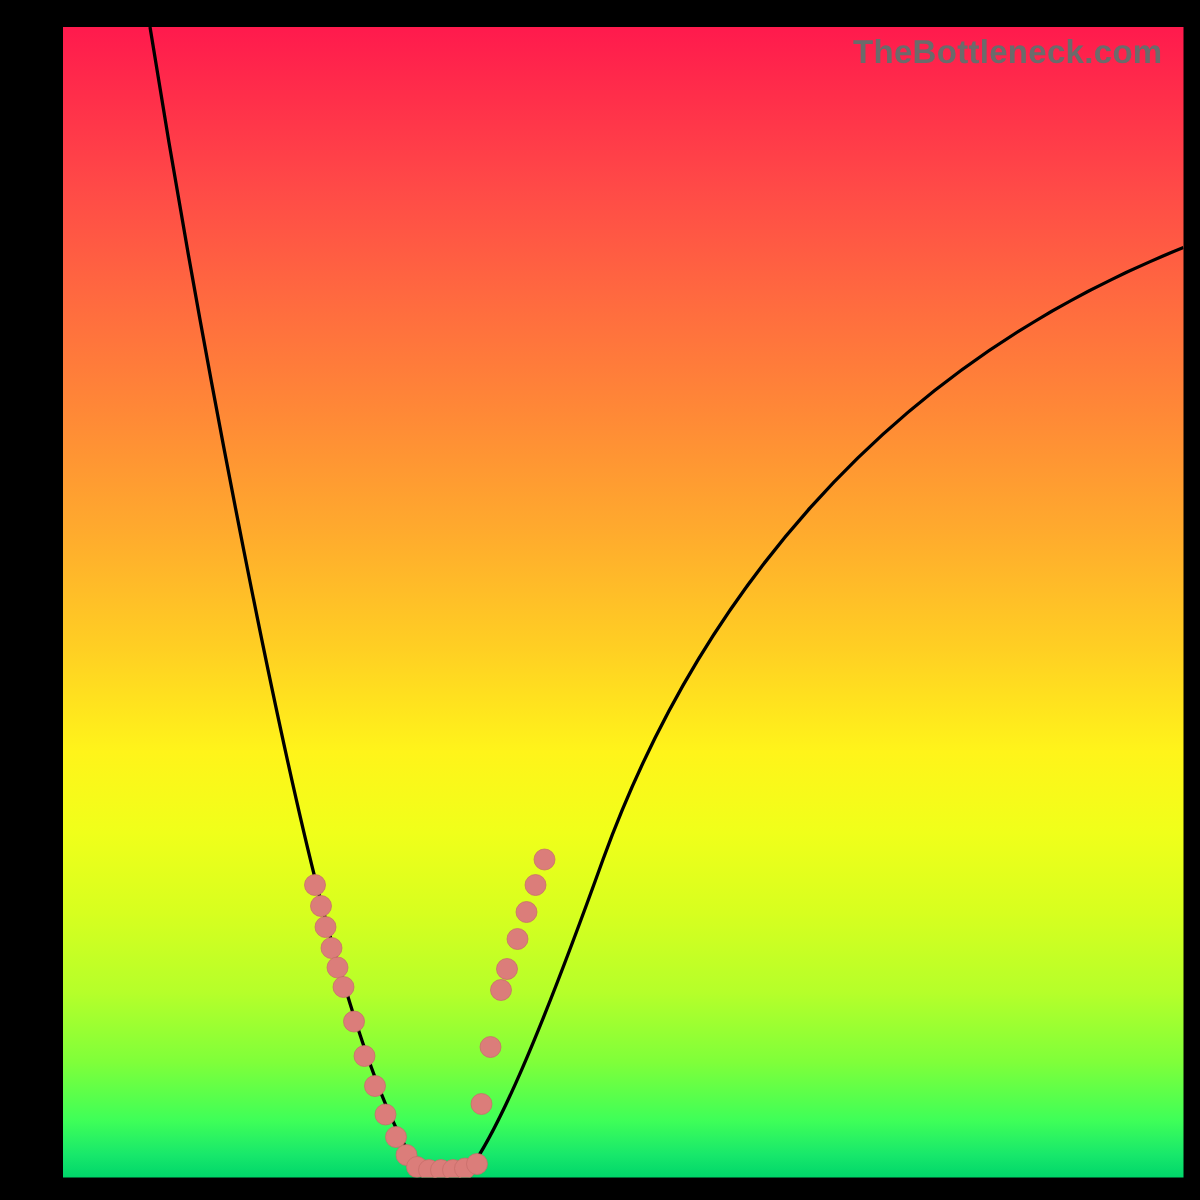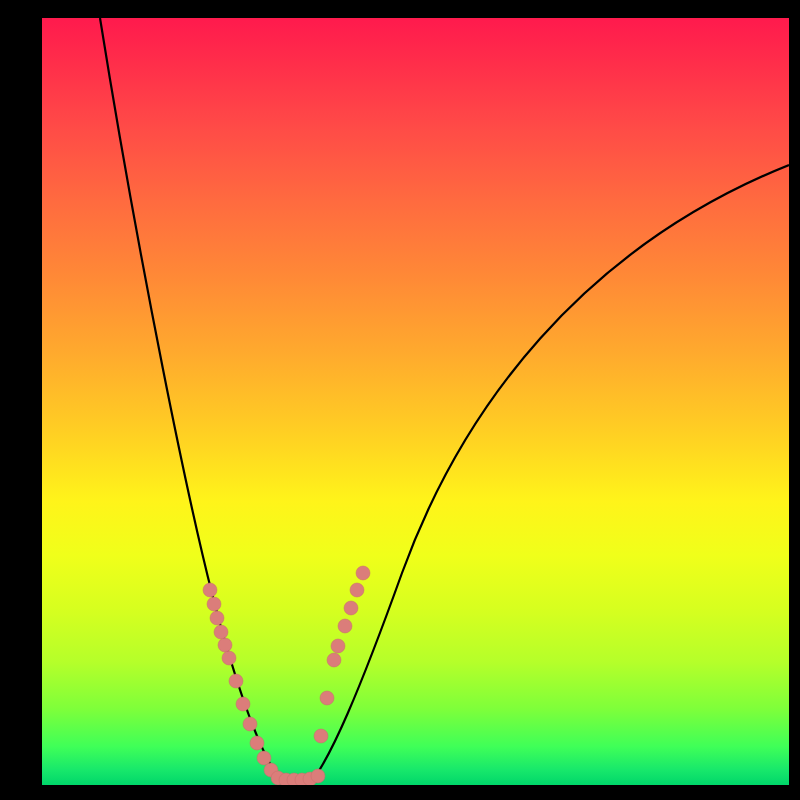--- a/index.html
+++ b/index.html
@@ -60,20 +60,21 @@
     fill: #db7d7a;
     stroke: #c76d6a;
     stroke-width: 0.5;
   }
 </style>
 </head>
 <body>
 
 <div class="frame">
   <div class="plot">
+    <div class="watermark">TheBottleneck.com</div>
     <svg class="curves" viewBox="0 0 747 767">
       <path class="curve" d="M 58 0 C 90 200, 150 520, 188 640 C 206 700, 222 740, 238 762"></path>
       <path class="curve" d="M 271 762 C 290 735, 315 680, 360 555 C 420 390, 540 230, 747 147"></path>
       <g id="ml">
           <circle cx="168" cy="572" r="7" class="dot"></circle>
           <circle cx="172" cy="586" r="7" class="dot"></circle>
           <circle cx="175" cy="600" r="7" class="dot"></circle>
           <circle cx="179" cy="614" r="7" class="dot"></circle>
           <circle cx="183" cy="627" r="7" class="dot"></circle>
           <circle cx="187" cy="640" r="7" class="dot"></circle>

